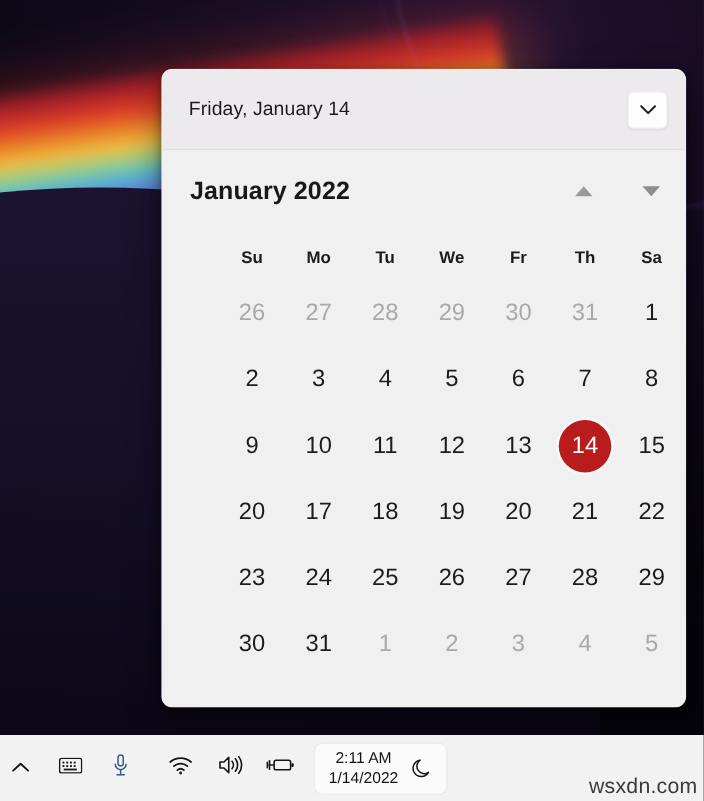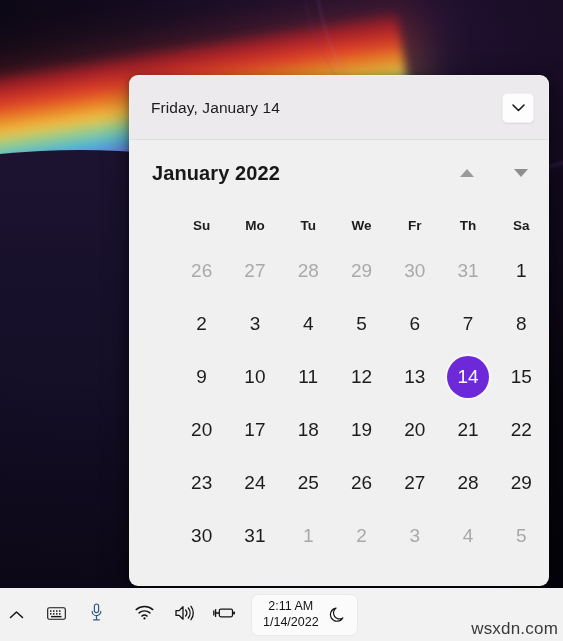--- a/index.html
+++ b/index.html
@@ -95,21 +95,20 @@
   
   #flyout {
     position:absolute;
     left:129px; top:55px;
     width:420px; height:511px;
     background:#f0f0f0;
     border-radius:9px;
     box-shadow:0 10px 28px rgba(0,0,0,0.45), 0 2px 8px rgba(0,0,0,0.35);
     overflow:hidden;
     border:1px solid rgba(255,255,255,0.12);
-    margin-top:20px;
   }
   .fly-header {
     position:relative;
     height:64px;
     background:#eceaec;
     border-bottom:1px solid #e0dfe0;
     display:flex; align-items:center;
   }
   .fly-date {
     font-size:15.5px;
@@ -163,21 +162,21 @@
     display:flex; align-items:center; justify-content:center;
     font-size:19px; color:#1d1c1d;
     cursor:pointer;
   }
   .day.muted { color:#a9a9a9; }
   .day .pill {
     width:42px; height:42px; border-radius:50%;
     display:flex; align-items:center; justify-content:center;
   }
   .day.selected .pill {
-    background:#6d28d9;
+    background:#b91c1c;
     color:#ffffff;
     box-shadow:0 0 0 2px rgba(255,255,255,0.55);
   }
 
   
   #taskbar {
     position:absolute;
     left:0; top:588px; width:563px; height:53px;
     background:#f2f2f2;
     display:flex; align-items:center; justify-content:flex-start;

